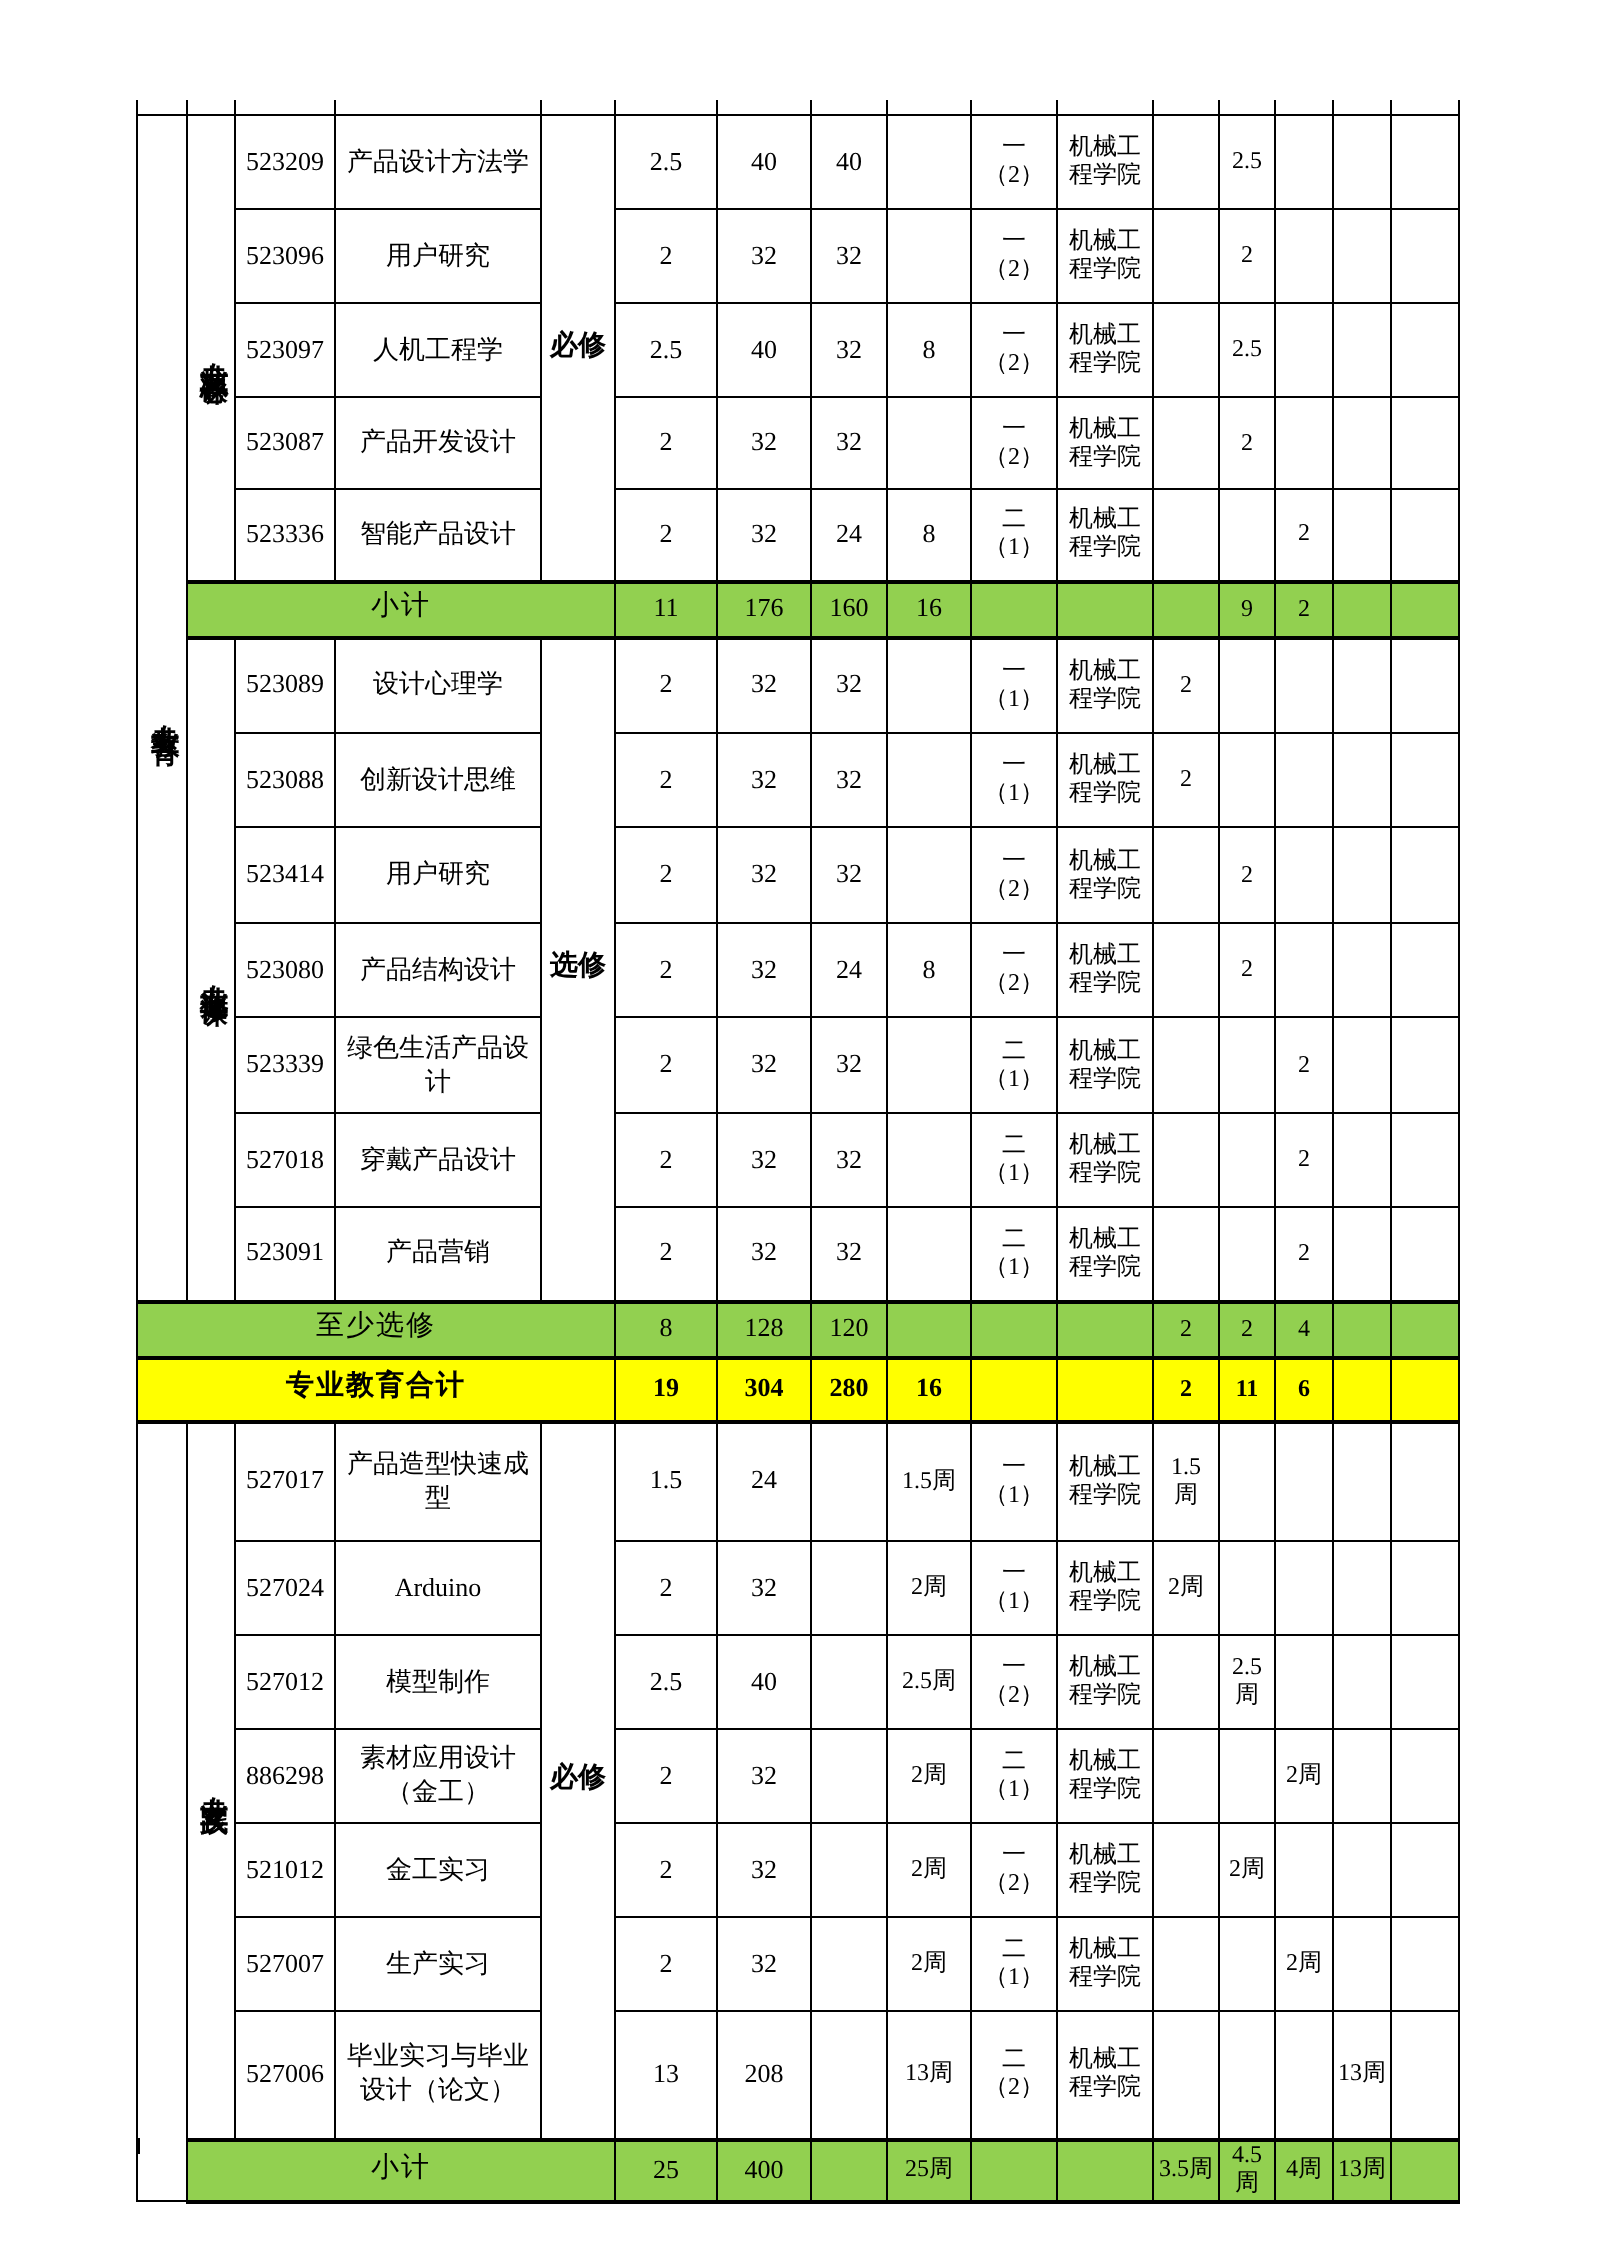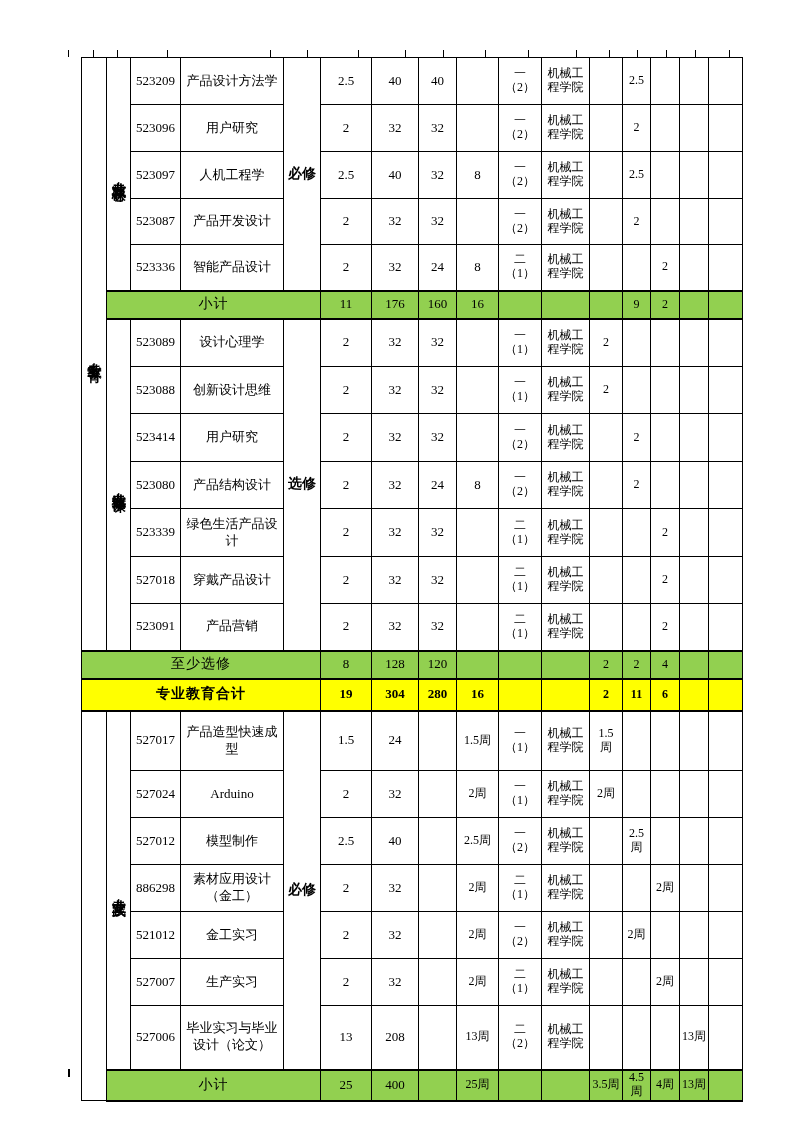--- a/index.html
+++ b/index.html
@@ -1,20 +1,20 @@
 <!DOCTYPE html>
 <html><head>
 <meta charset="utf-8">
 <style>
   *{box-sizing:border-box;}
   html,body{margin:0;padding:0;}
   body{width:799px;height:1131px;background:#ffffff;position:relative;
        font-family:"Liberation Serif","DejaVu Serif",serif;color:#000;}
   .page{position:absolute;inset:0;overflow:hidden;}
-  table.sched{position:absolute;left:81px;top:57px;width:661px;
+  table.sched{position:absolute;left:68px;top:57px;width:661px;
               border-collapse:collapse;table-layout:fixed;}
   td{border:1px solid #000;text-align:center;vertical-align:middle;
      padding:0 1px;font-size:13px;line-height:1.3;white-space:pre-line;overflow:hidden;}
   .sm{font-size:12px;line-height:1.15;}
   .v{writing-mode:vertical-lr;text-orientation:upright;font-weight:bold;
      font-size:14px;letter-spacing:2px;padding:0;}
   .ty{font-weight:bold;font-size:14px;}
   .lab{font-size:14px;letter-spacing:1px;}
   tr.gr td{background:#92D050;border-top-width:2px;border-bottom-width:2px;}
   tr.yl td{background:#FFFF00;border-top-width:2px;border-bottom-width:2px;font-weight:bold;}

